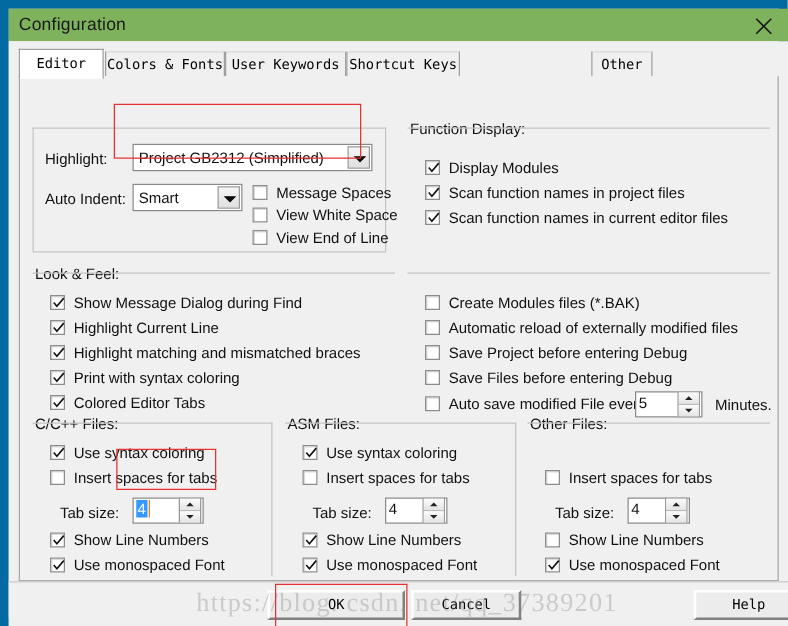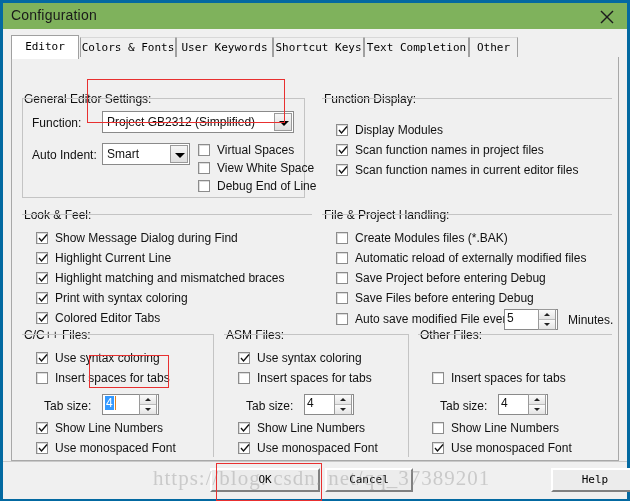--- a/index.html
+++ b/index.html
@@ -5,21 +5,21 @@
   html,body{margin:0;padding:0;}
   body{
     width:630px;height:501px;overflow:hidden;
     background:#8cbf63;
     font-family:"Liberation Sans", sans-serif;
     -webkit-font-smoothing:none;
   }
   .window{
     position:absolute;left:0;top:0;width:630px;height:501px;
     box-sizing:border-box;
-    border:3px solid #0369a1;
+    border:7px solid #0369a1;
     background:#f0f0f0;
   }
   
   .titlebar{
     position:absolute;left:0;top:0;width:624px;height:26px;
     background:#7fb25c;
   }
   .title-text{
     position:absolute;left:8px;top:4px;
     font-size:14px;color:#1a1a1a;
@@ -205,60 +205,58 @@
     </div>
   </div>
 
   <div class="client">
 
     <div class="tabstrip">
       <div class="tab active" style="left:0px;width:68px;">Editor</div>
       <div class="tab" style="left:69px;width:96px;">Colors &amp; Fonts</div>
       <div class="tab" style="left:165px;width:97px;">User Keywords</div>
       <div class="tab" style="left:262px;width:91px;">Shortcut Keys</div>
-      <div class="tab" style="left:353px;width:105px;">Text Completion</div>
       <div class="tab" style="left:458px;width:49px;">Other</div>
     </div>
 
     <div class="panel">
 
       <div class="group" style="left:10px;top:36px;width:283px;height:104px;">
-        <div class="gtitle">General Editor Settings:</div>
         <div class="hr" style="left:0;top:5px;width:283px;"></div>
         <div class="vr" style="left:0;top:5px;height:99px;"></div>
         <div class="vr" style="left:282px;top:5px;height:99px;"></div>
         <div class="hr" style="left:0;top:104px;width:283px;"></div>
 
-        <div class="lbl" style="left:10px;top:23px;">Function:</div>
+        <div class="lbl" style="left:10px;top:23px;">Highlight:</div>
         <div class="combo" style="left:80px;top:18px;width:192px;">
           <div class="ctxt">Project GB2312 (Simplified)</div>
           <div class="cbtn">
             <span class="arrow-dn"></span>
           </div>
         </div>
 
         <div class="lbl" style="left:10px;top:55px;">Auto Indent:</div>
         <div class="combo" style="left:80px;top:50px;width:88px;">
           <div class="ctxt">Smart</div>
           <div class="cbtn">
             <span class="arrow-dn"></span>
           </div>
         </div>
 
         <div class="cbrow" style="left:176px;top:50px;">
           <span class="cbox"></span>
-          <span class="ctext">Virtual Spaces</span>
+          <span class="ctext">Message Spaces</span>
         </div>
         <div class="cbrow" style="left:176px;top:68px;">
           <span class="cbox"></span>
           <span class="ctext">View White Space</span>
         </div>
         <div class="cbrow" style="left:176px;top:86px;">
           <span class="cbox"></span>
-          <span class="ctext">Debug End of Line</span>
+          <span class="ctext">View End of Line</span>
         </div>
       </div>
 
       <div class="group" style="left:310px;top:36px;width:290px;height:104px;">
         <div class="gtitle">Function Display:</div>
         <div class="hr" style="left:0;top:5px;width:290px;"></div>
 
         <div class="cbrow" style="left:14px;top:30px;">
           <span class="cbox">
             <svg class="tick" viewBox="0 0 10 11">
@@ -325,21 +323,20 @@
           <span class="cbox">
             <svg class="tick" viewBox="0 0 10 11">
                 <polyline points="1,5 3.5,8 9,1.5" fill="none" stroke="#111" stroke-width="1.3"></polyline>
               </svg>
           </span>
           <span class="ctext">Colored Editor Tabs</span>
         </div>
       </div>
 
       <div class="group" style="left:310px;top:152px;width:290px;height:112px;">
-        <div class="gtitle">File &amp; Project Handling:</div>
         <div class="hr" style="left:0;top:5px;width:290px;"></div>
 
         <div class="cbrow" style="left:14px;top:22px;">
           <span class="cbox"></span>
           <span class="ctext">Create Modules files (*.BAK)</span>
         </div>
         <div class="cbrow" style="left:14px;top:42px;">
           <span class="cbox"></span>
           <span class="ctext">Automatic reload of externally modified files</span>
         </div>

